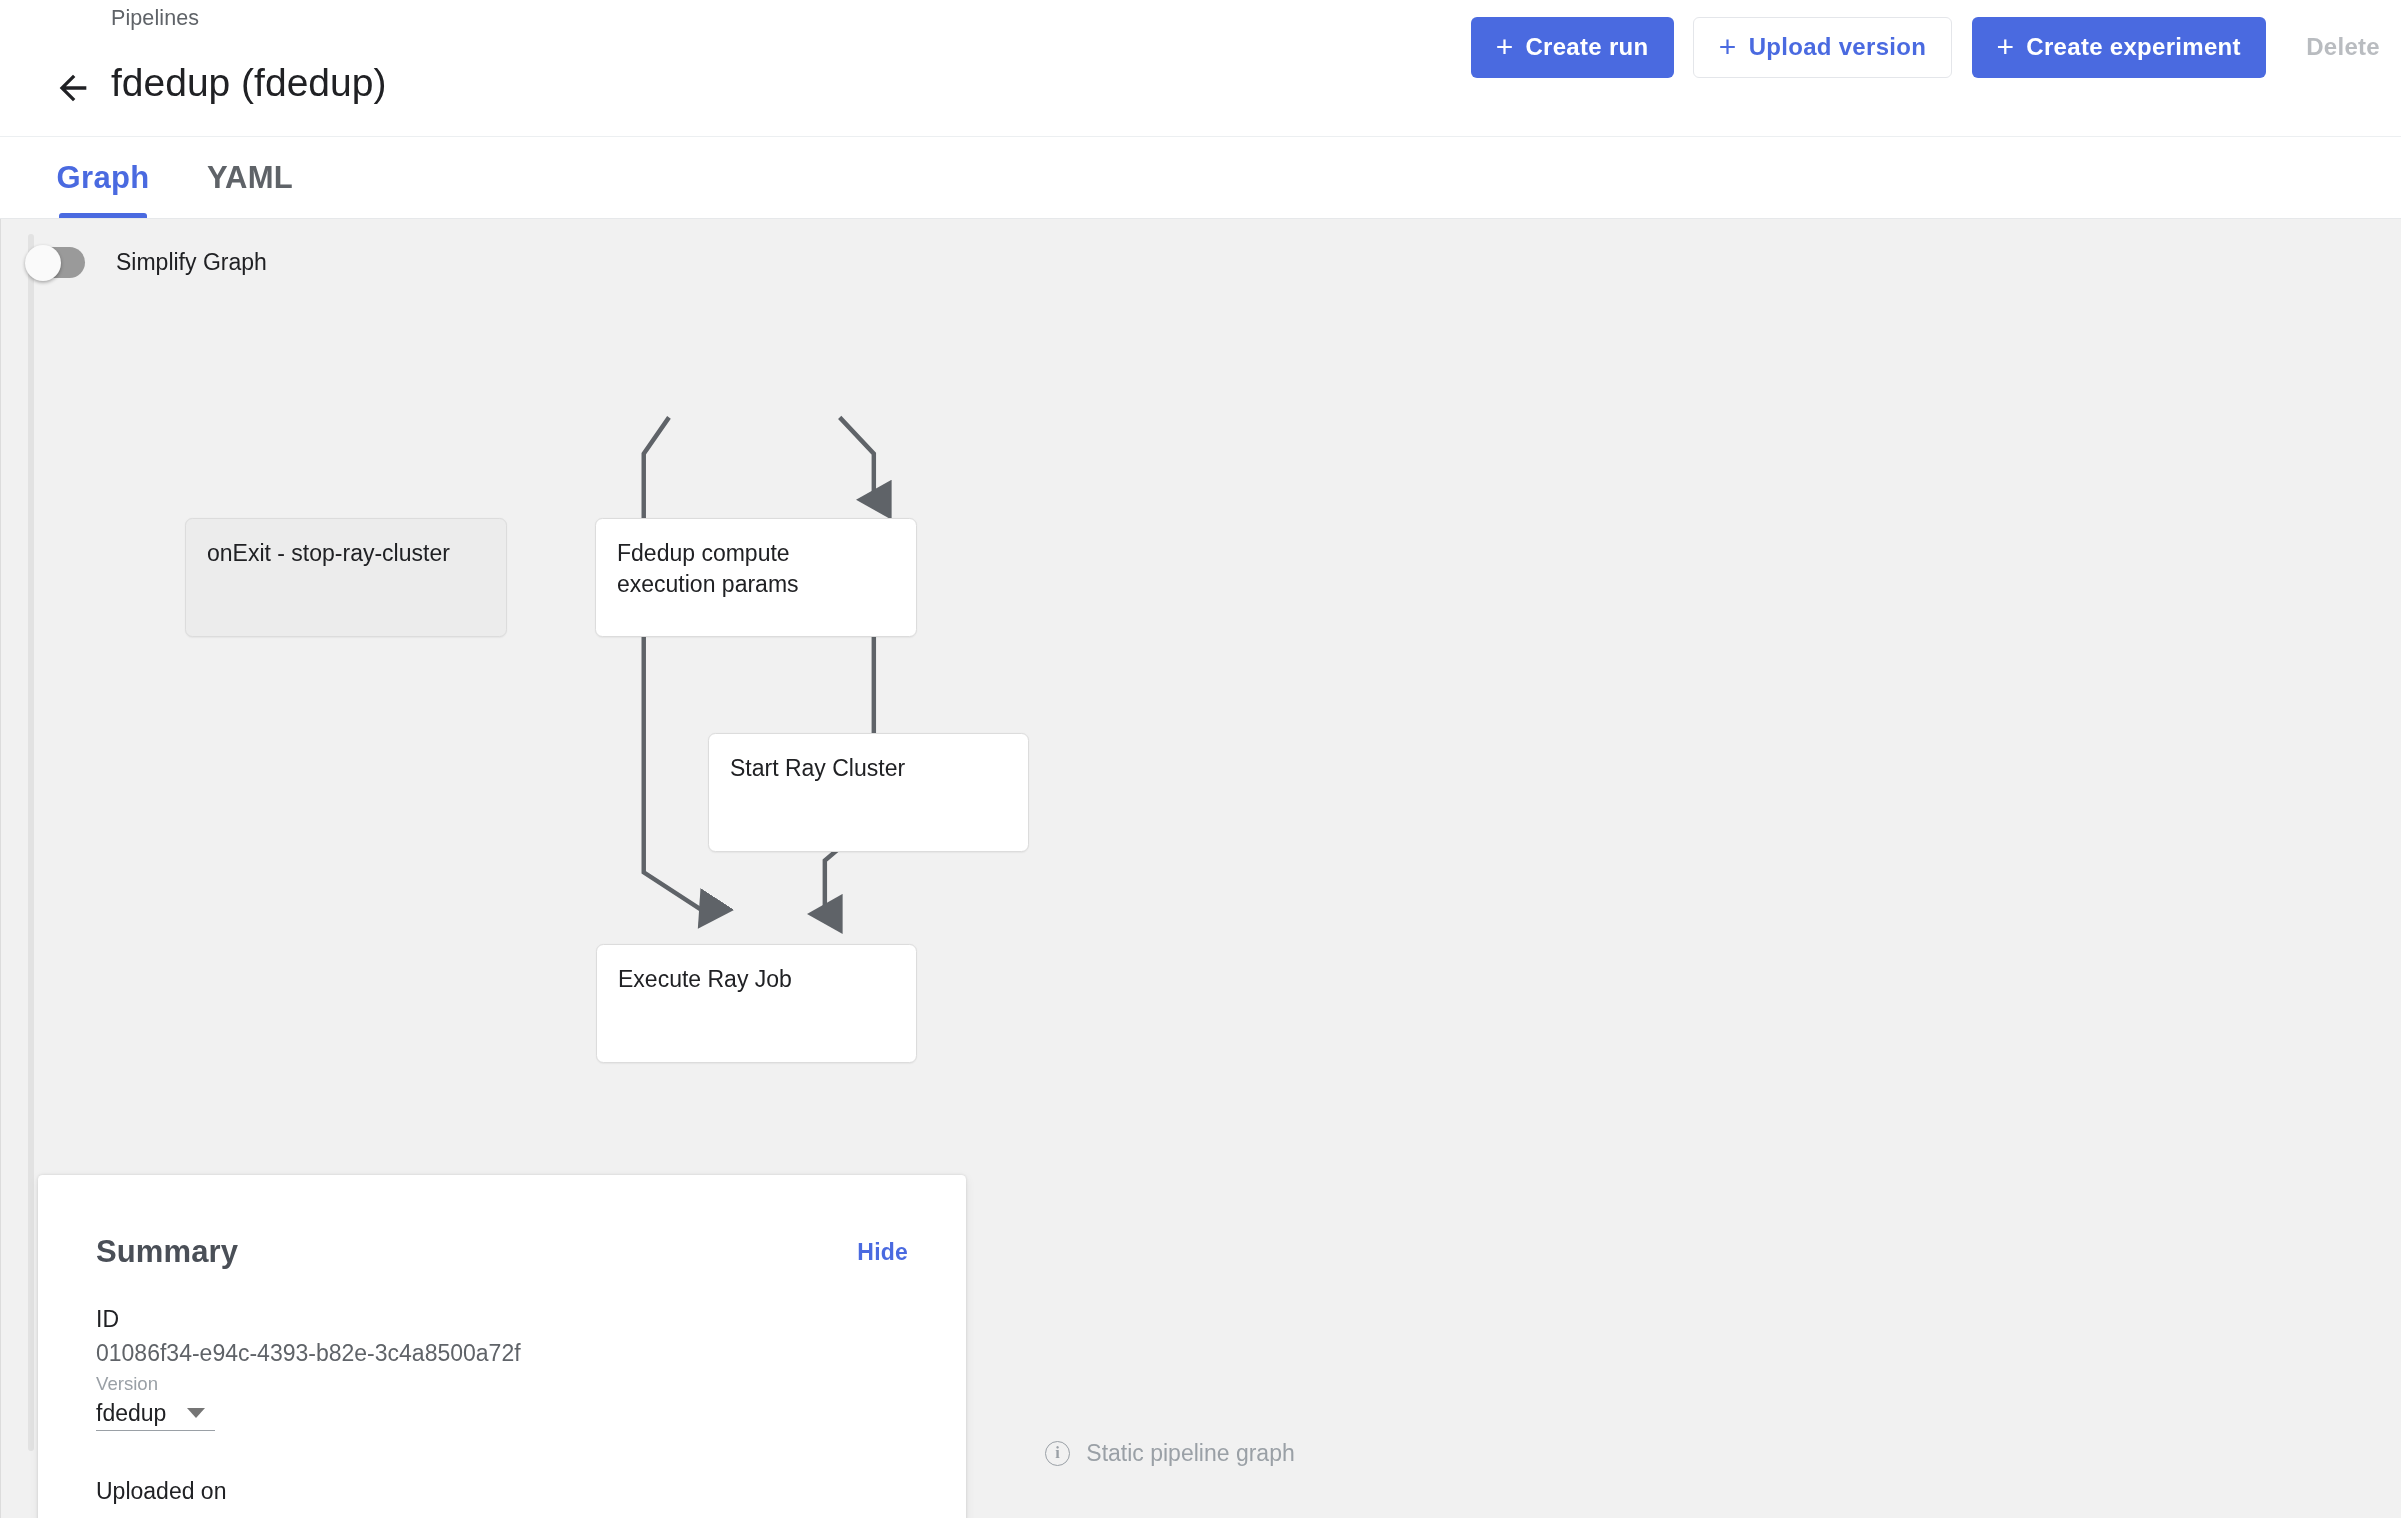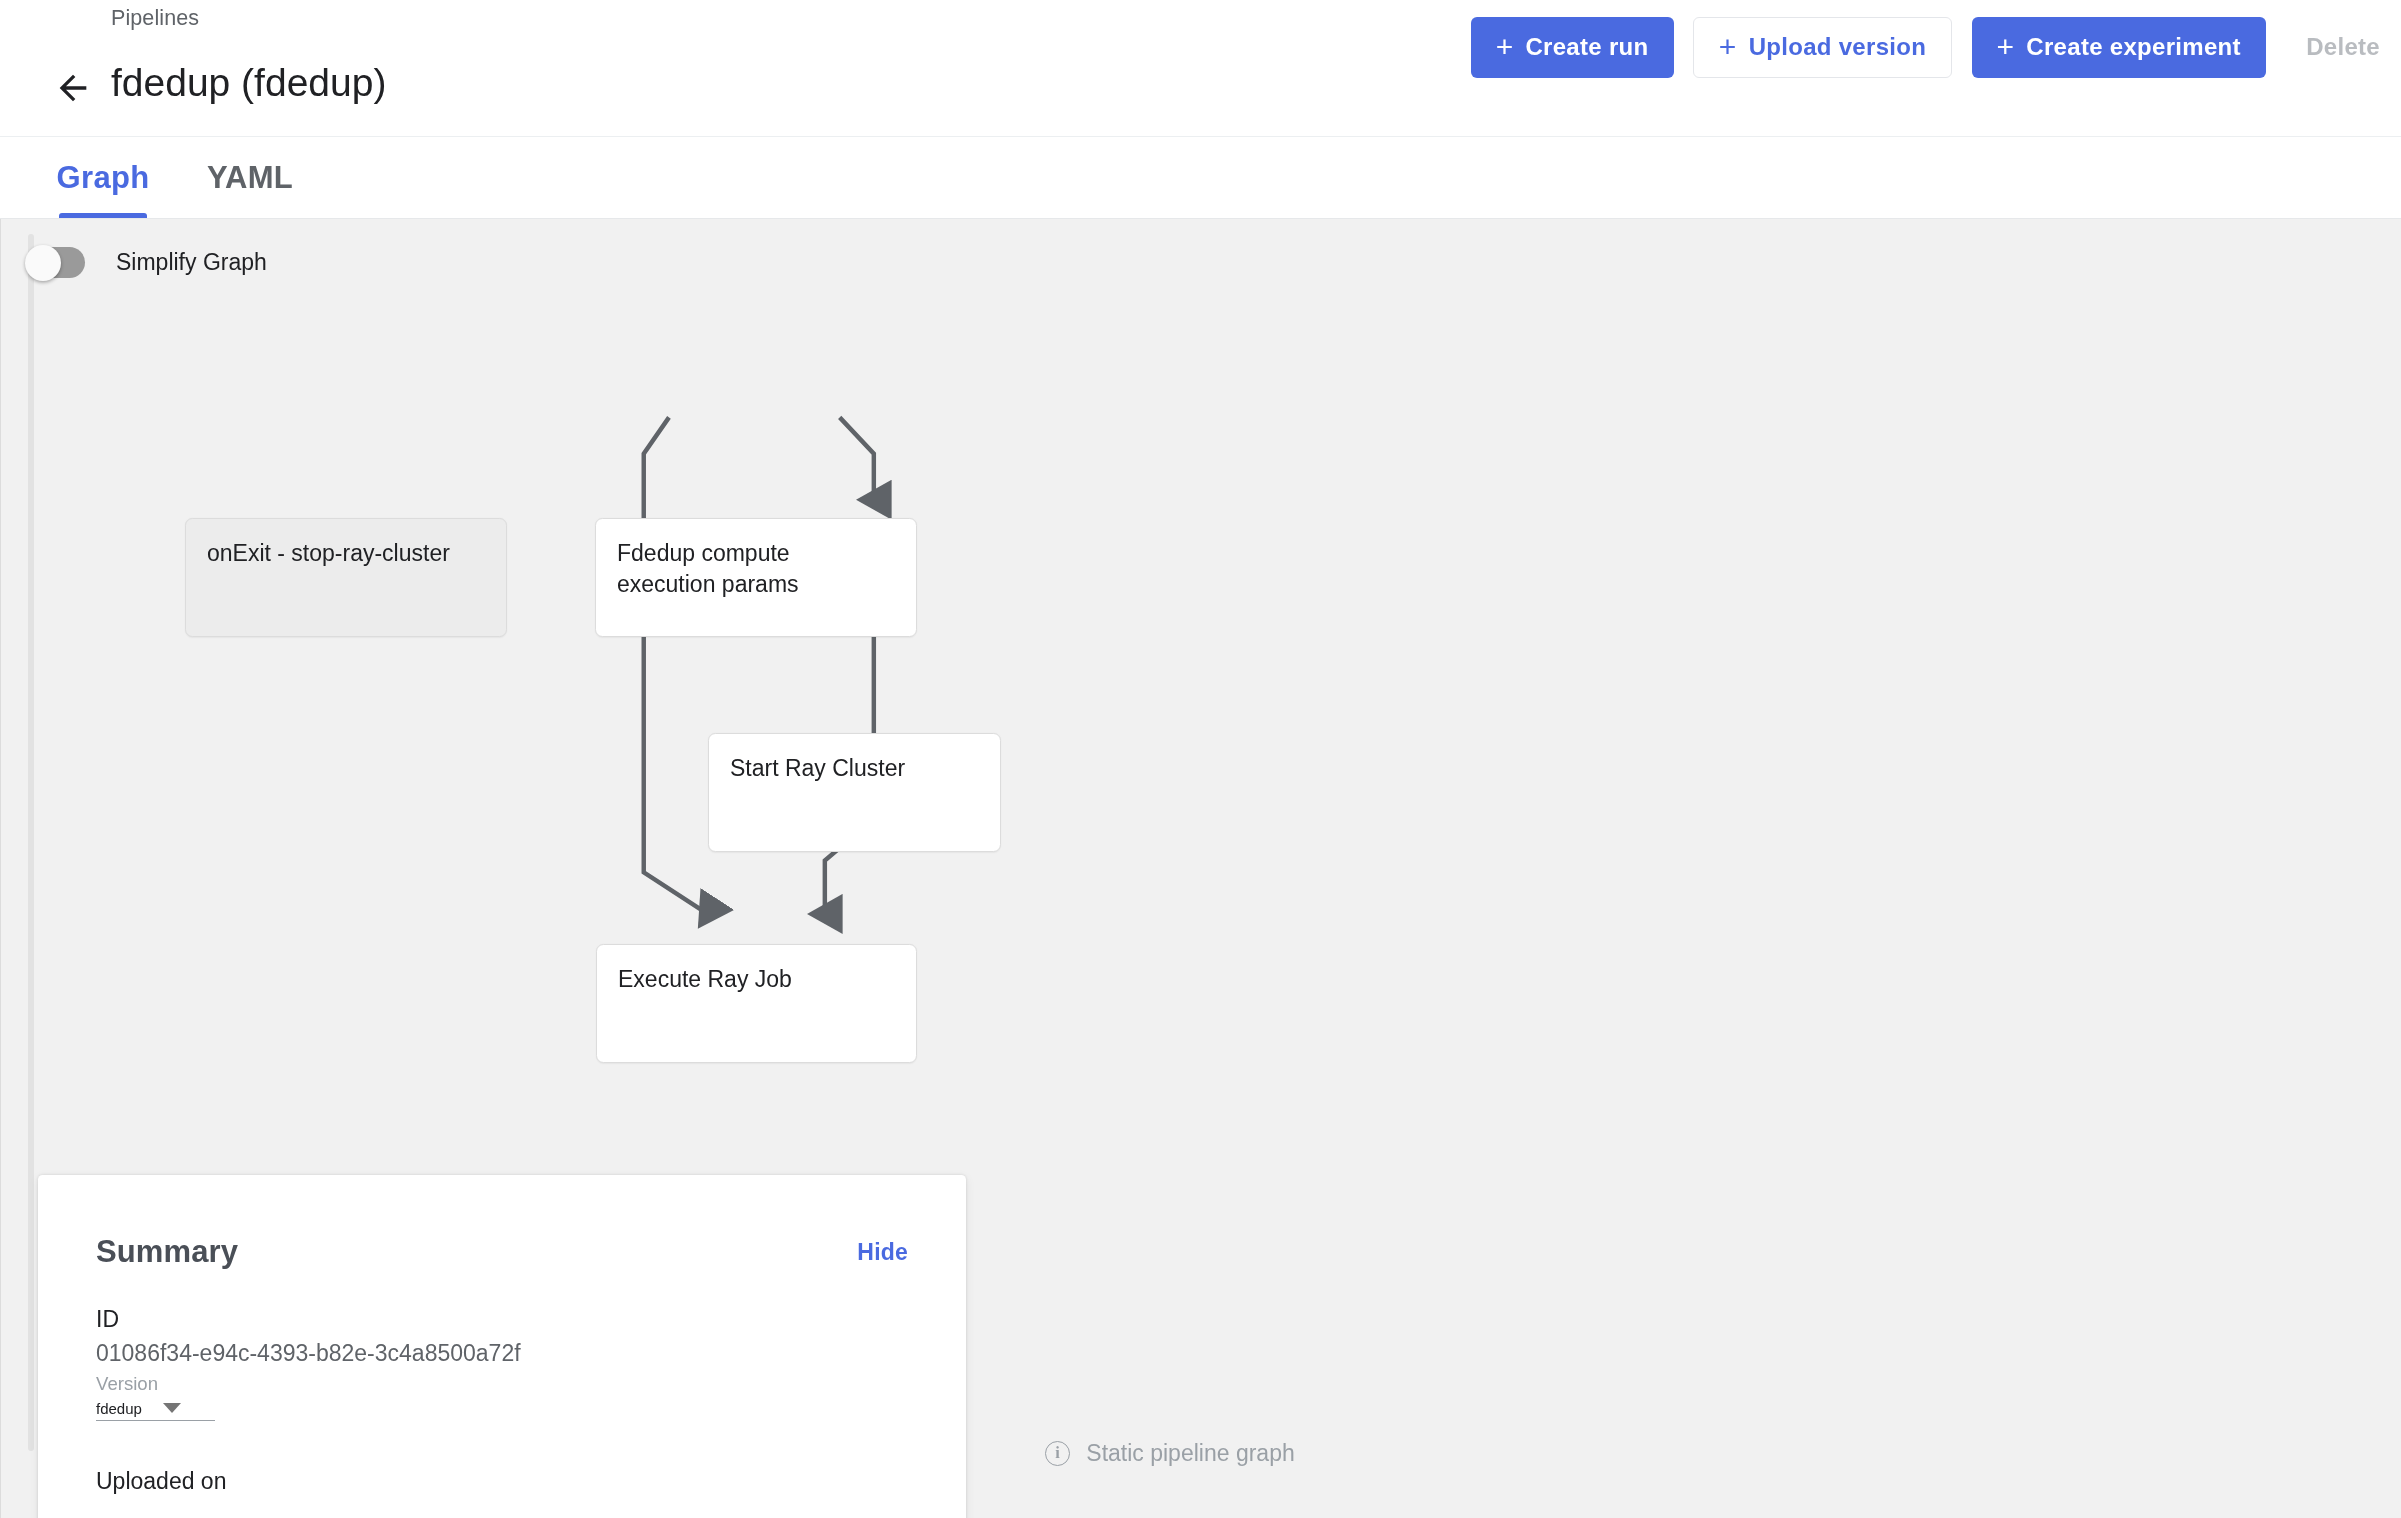--- a/index.html
+++ b/index.html
@@ -120,21 +120,21 @@
   .summary-body { position: absolute; left: 58px; top: 128px; right: 58px; }
   .field-label { font-size: 23px; color: #202124; line-height: 33px; }
   .field-value { font-size: 23px; color: #5f6368; line-height: 34px; }
   .field-small { font-size: 18.6px; color: #9aa0a6; line-height: 28px; }
   .gap { height: 22px; }
 
   .version-select {
     display:inline-flex; align-items:center; border-bottom: 1.5px solid #9aa0a6;
     padding-bottom: 3px; min-width: 119px; cursor: pointer; margin-top: 1.5px;
   }
-  .version-select .val { font-size: 15px; color: #202124; text-align: center; }
+  .version-select .val { font-size: 23px; color: #202124; text-align: center; }
   .version-select .caret {
     margin-left: 21px; width: 0; height: 0;
     border-left: 9.7px solid transparent; border-right: 9.7px solid transparent;
     border-top: 10.4px solid #757575;
   }
 
   
   .static-note {
     position: absolute; left: 1044px; top: 1221px;
     display:flex; align-items:center;
@@ -214,21 +214,21 @@
       </svg>
 
       <div class="node" style="left:594px; top:299px; width:322px; height:119px;">
         <div class="node-label" style="width:252px;">Fdedup compute execution params</div>
       </div>
 
       <div class="node node-exit" style="left:184px; top:299px; width:322px; height:119px;">
         <div class="node-label">onExit - stop-ray-cluster</div>
       </div>
 
-      <div class="node" style="left:707px; top:514px; width:293px; height:119px;">
+      <div class="node" style="left:707px; top:514px; width:321px; height:119px;">
         <div class="node-label">Start Ray Cluster</div>
       </div>
 
       <div class="node" style="left:595px; top:725px; width:321px; height:119px;padding-left:8px;">
         <div class="node-label">Execute Ray Job</div>
       </div>
 
     </div>
 
     <div class="summary">

